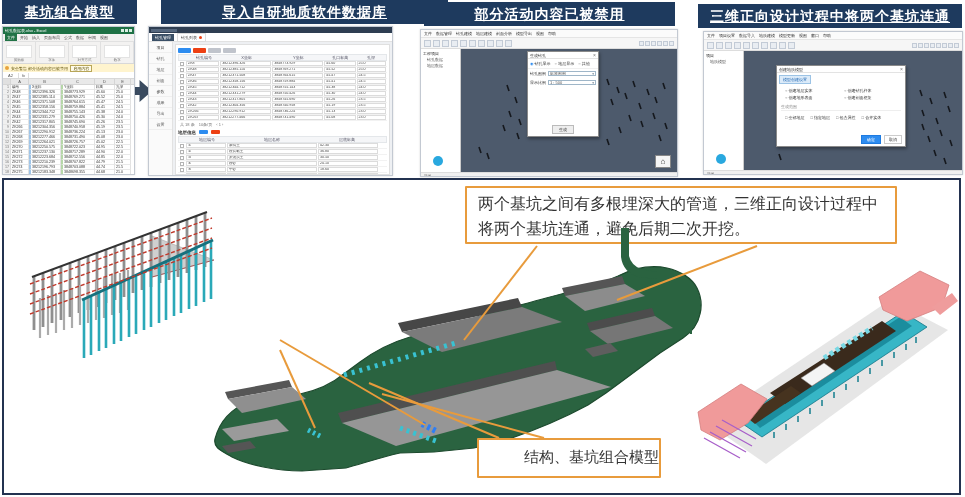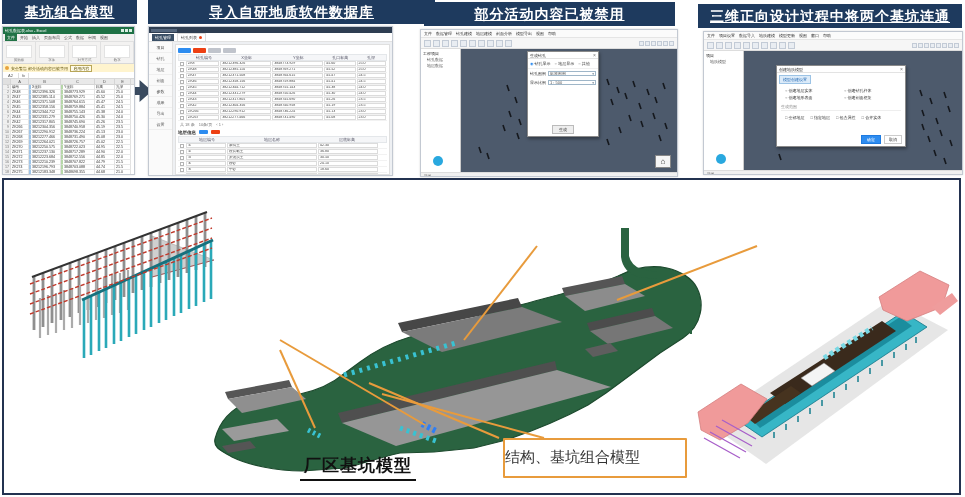--- a/index.html
+++ b/index.html
@@ -107,29 +107,29 @@
   .viewcube{position:absolute;right:6px;bottom:4px;width:16px;height:13px;background:#f5f5f5;border:1px solid #888;
     color:#333;font-size:8px;line-height:12px;text-align:center}
 
   
   .showcase{position:absolute;left:2px;top:178px;width:959px;height:317px;background:#fff;
     border:2px solid #233250}
   .layer{position:absolute;left:0;top:0;pointer-events:none}
   .callout{position:absolute;background:#fff;border:2px solid #e89b3c;color:#333;z-index:4;border-radius:1px}
   .callout.big{left:461px;top:6px;width:432px;height:58px;font-size:16px;line-height:1.55;padding:4px 11px}
   .callout.piles{left:84px;top:144px;width:192px;height:34px;font-size:15px;line-height:28px;padding:1px 8px}
-  .callout.comb{left:499px;top:258px;width:184px;height:40px;font-size:15px;line-height:34px;text-align:left}
+  .callout.comb{left:473px;top:258px;width:184px;height:40px;font-size:15px;line-height:34px;text-align:right}
   .caption{position:absolute;left:296px;top:274px;z-index:4;font-size:17px;font-weight:bold;color:#111;
     border-bottom:2.5px solid #111;padding:0 4px 2px;letter-spacing:1px}
 </style>
 </head>
 <body>
 
 <div class="step-header" style="left:2px;top:0;width:135px">基坑组合模型</div>
-<div class="step-header" style="left:148px;top:0;width:287px">导入自研地质软件数据库</div>
+<div class="step-header" style="left:161px;top:0;width:287px">导入自研地质软件数据库</div>
 <div class="step-header" style="left:424px;top:2px;width:251px">部分活动内容已被禁用</div>
 <div class="step-header" style="left:698px;top:4px;width:264px">三维正向设计过程中将两个基坑连通</div>
 
 <div class="flow-arrow"></div>
 
 <div class="shot" style="left:2px;top:26px;width:133px;height:149px">
   <div class="xl-title">
     <span>钻孔数据表.xlsx - Excel</span>
     <span class="dots">
         <i></i>
@@ -739,22 +739,22 @@
       <line x1="820" y1="178" x2="868" y2="148" stroke="#79d8e4" stroke-width="5" stroke-dasharray="4 3"></line>
       <polygon points="694,232 737,204 763,219 744,243 716,260 697,250" fill="#f09a9a" stroke="#d47f7f" stroke-width="0.8"></polygon>
       <polygon points="875,117 916,91 945,105 938,127 903,141 879,130" fill="#f09a9a" stroke="#d47f7f" stroke-width="0.8"></polygon>
       <polygon points="928,127 948,113 954,121 936,135" fill="#ef9c9c"></polygon>
       <path d="M700,258 l36,20 M706,252 l36,20 M712,246 l36,20 M718,240 l34,19" stroke="#a85fc9" stroke-width="1.3"></path>
       <path d="M770,252 v6 M782,244 v6 M794,236 v6 M806,228 v6 M818,220 v6 M830,212 v6 M842,204 v6 M854,196 v6 M866,188 v6 M878,180 v6 M890,172 v6 M902,164 v6 M912,157 v6" stroke="#157f8e" stroke-width="1.5"></path>
       <path d="M684,120 v10 M687,146 v8" stroke="#2a6340" stroke-width="2"></path>
     </g>
   </svg>
 
+  <div class="callout big">两个基坑之间有多根埋深大的管道，三维正向设计过程中将两个基坑连通，避免后期二次开挖。</div>
   <div class="callout comb">结构、基坑组合模型</div>
-  <div class="caption">厂区基坑模型</div>
 
   <svg class="layer" style="z-index:6" width="955" height="313" viewBox="0 0 955 313">
     <path d="M617,48 h8 v28 q2,9 12,13 l16,3 v7 l-19,-2 q-15,-5 -17,-20 z" fill="#2a6340"></path>
     <g stroke="#e89b3c" stroke-width="2" fill="none">
       <line x1="533" y1="66" x2="460" y2="160"></line>
       <line x1="753" y1="66" x2="613" y2="120"></line>
       <line x1="276" y1="170" x2="311" y2="248"></line>
       <line x1="276" y1="160" x2="421" y2="245"></line>
       <line x1="495" y1="258" x2="365" y2="203"></line>
       <line x1="540" y1="258" x2="378" y2="214"></line>

